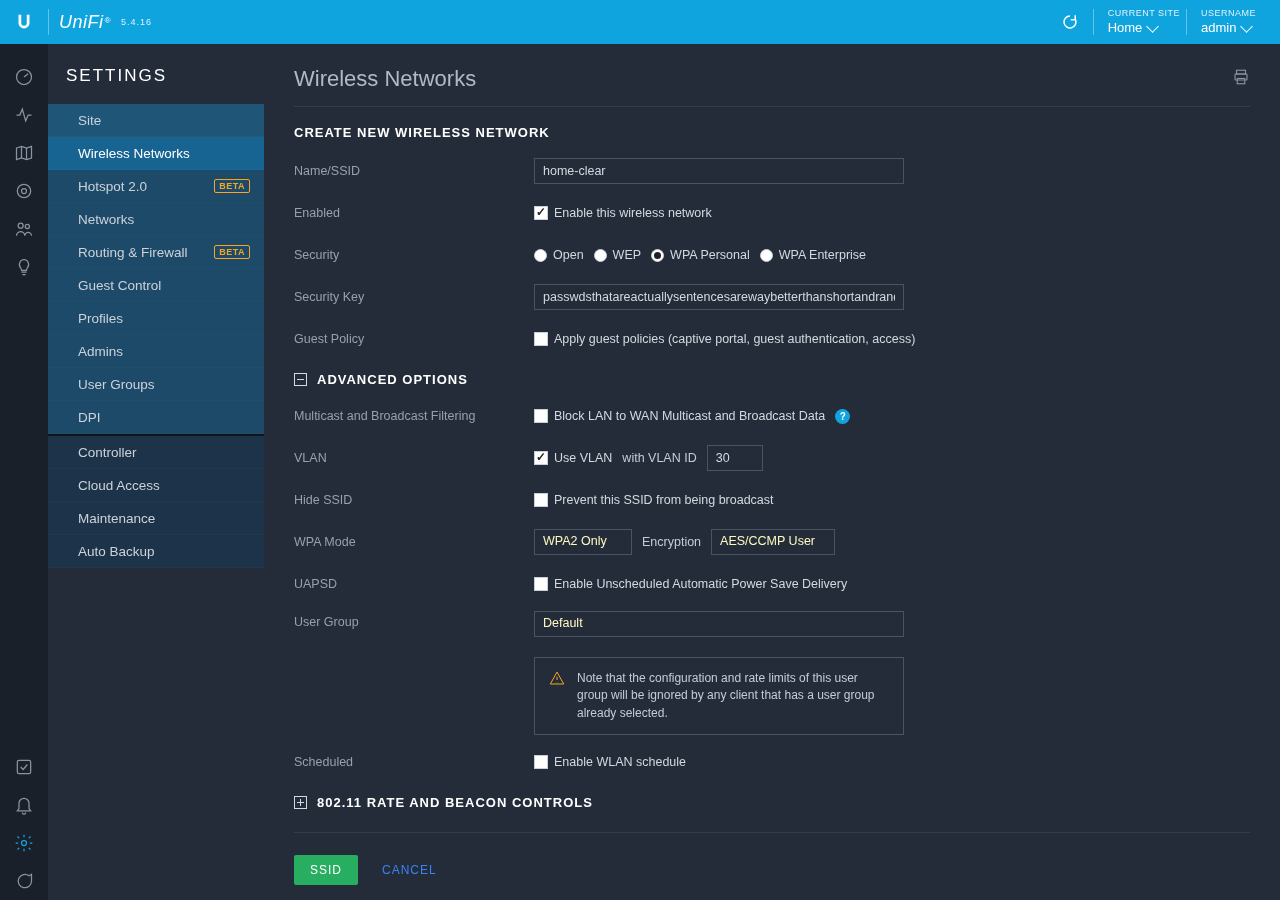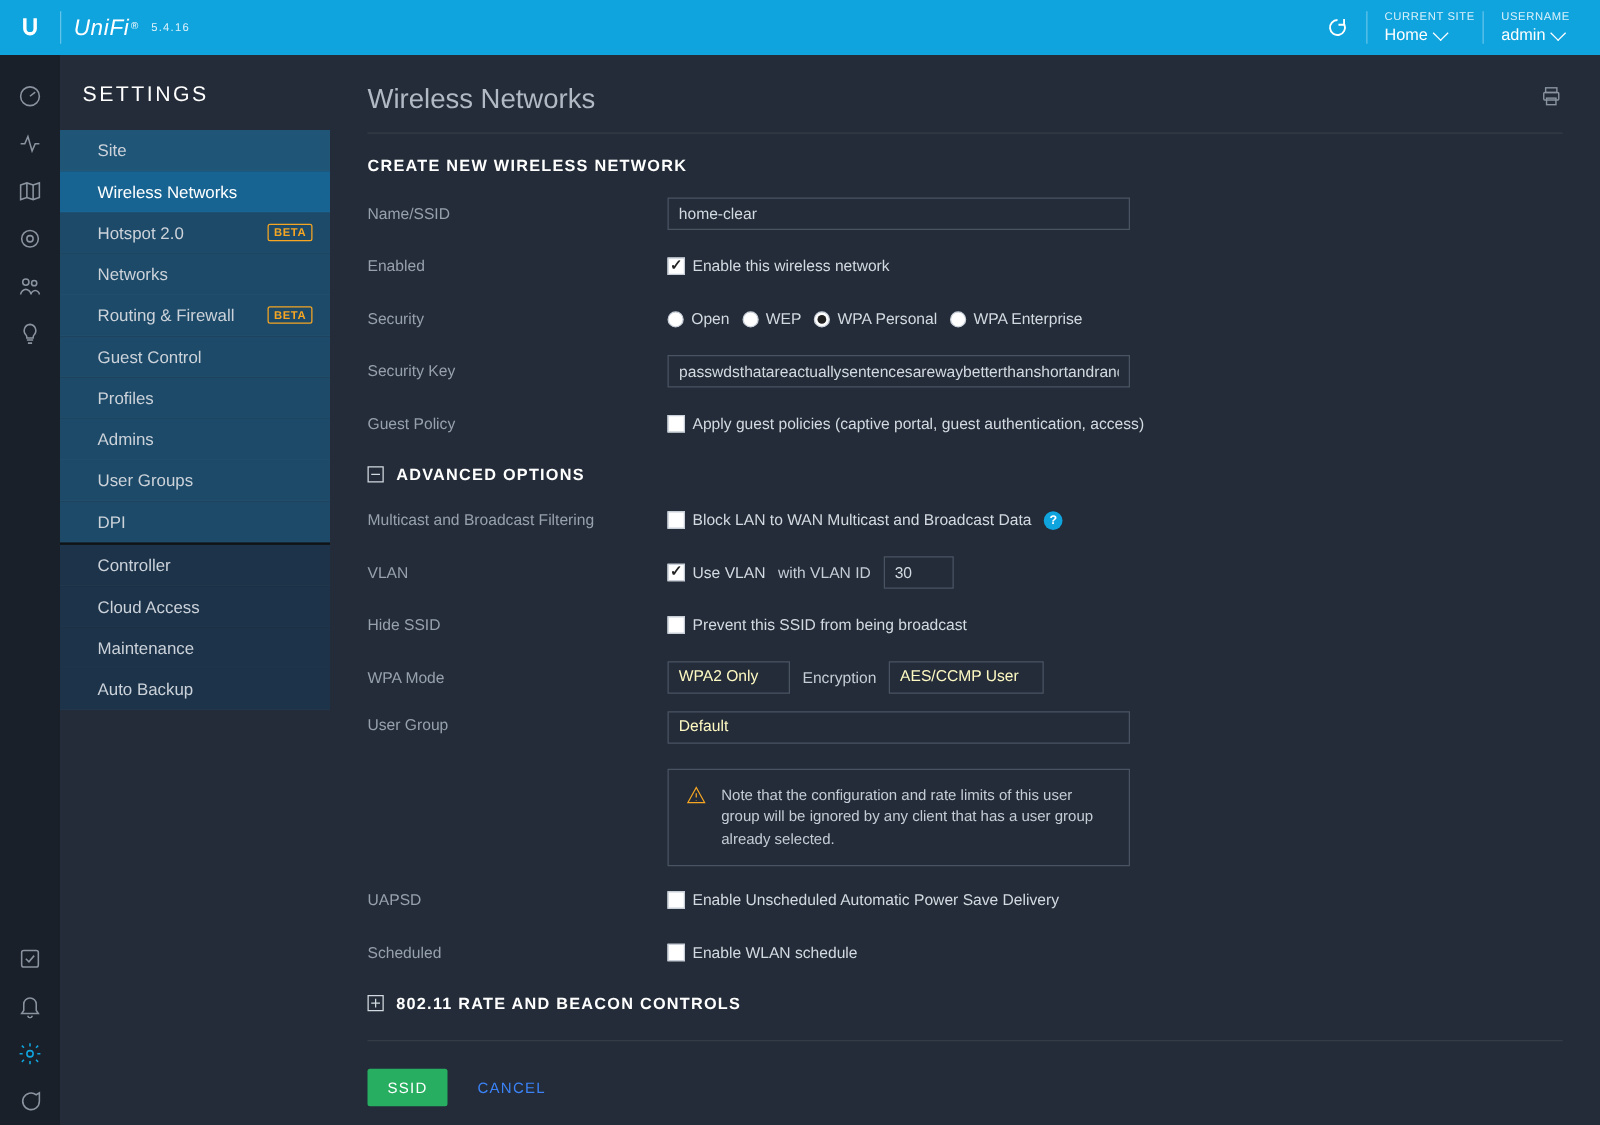--- a/index.html
+++ b/index.html
@@ -333,47 +333,47 @@
           <div class="combo">
               <span>WPA2 Only</span>
             </div>
           <span class="ltxt">Encryption</span>
           <div class="combo" style="min-width:124px;">
               <span>AES/CCMP User</span>
             </div>
         </div>
       </div>
 
+      <div class="row">
+        <div class="lab">UAPSD</div>
+        <div class="ctl">
+          <label class="cb-lab">
+              <input type="checkbox" class="cb" style="">
+              <span class="ltxt">Enable Unscheduled Automatic Power Save Delivery</span>
+            </label>
+        </div>
+      </div>
+
       <div class="row" style="align-items:flex-start;">
         <div class="lab" style="padding-top:4px;">User Group</div>
         <div class="ctl" style="flex-direction:column;align-items:flex-start;">
           <div class="combo full">
               <span>Default</span>
             </div>
           <div class="notebox">
             <span class="warn"><svg viewBox="0 0 24 24">
                   <path d="M12 3L2 21h20z"></path>
                   <path d="M12 10v5M12 18v.5"></path>
                 </svg></span>
             <span class="ntext">Note that the configuration and rate limits of this user group will be ignored by any client that has a user group already selected.</span>
           </div>
         </div>
       </div>
 
       <div class="row">
-        <div class="lab">UAPSD</div>
-        <div class="ctl">
-          <label class="cb-lab">
-              <input type="checkbox" class="cb" style="">
-              <span class="ltxt">Enable Unscheduled Automatic Power Save Delivery</span>
-            </label>
-        </div>
-      </div>
-
-      <div class="row">
         <div class="lab">Scheduled</div>
         <div class="ctl">
           <label class="cb-lab">
               <input type="checkbox" class="cb" style="">
               <span class="ltxt">Enable WLAN schedule</span>
             </label>
         </div>
       </div>
 
       <div class="collapse-h">

